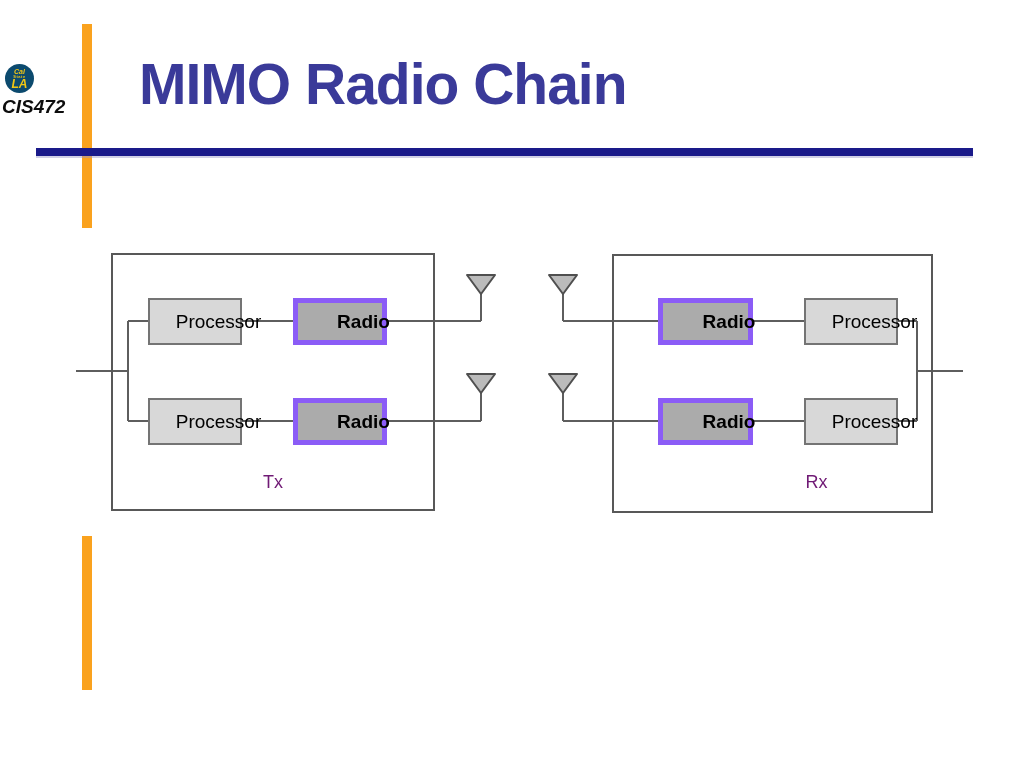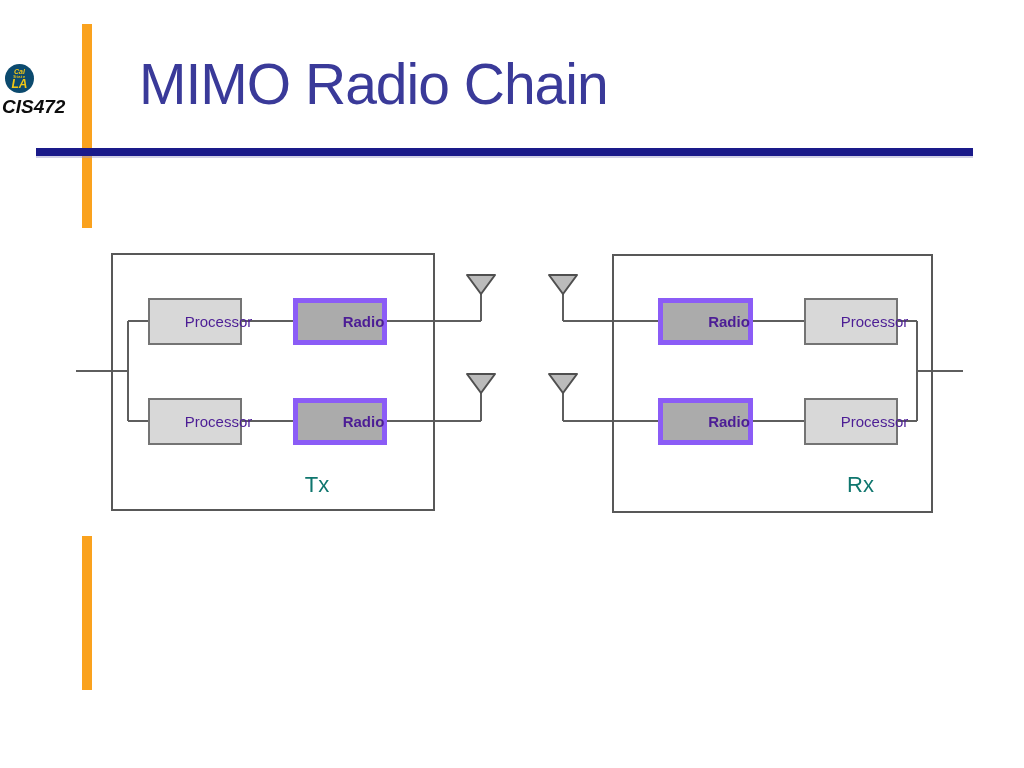--- a/index.html
+++ b/index.html
@@ -60,21 +60,21 @@
     color: #0d0d0d;
     z-index: 2;
   }
 
   .slide-title {
     position: absolute;
     left: 139px; top: 56px;
     margin: 0;
     font-size: 57px;
     line-height: 1;
-    font-weight: 400;
+    font-weight: 700;
     color: #3A3A99;
     letter-spacing: -1px;
     white-space: nowrap;
     z-index: 2;
   }
 
   
   .wiring-svg { position: absolute; left: 0; top: 0; z-index: 0; }
 
   .unit-box {
@@ -84,45 +84,44 @@
     box-sizing: border-box;
     z-index: 1;
   }
   .tx-box { left: 111px; top: 253px; width: 324px; height: 258px; }
   .rx-box { left: 612px; top: 254px; width: 321px; height: 259px; }
 
   .block {
     position: absolute;
     box-sizing: border-box;
     display: flex; align-items: center; justify-content: center;
-    font-size: 15px;
-    color: #4c1d95;
+    font-size: 19px;
+    color: #000000;
     z-index: 2;
     padding-left: 47px;
   }
   .block.processor { background: #D8D8D8; border: 2px solid #747474; }
   .block.radio     { background: #ABABAB; border: 5px solid #8b5cf6; font-weight: bold; }
 
   .tx-p1 { left: 148px; top: 298px; width: 94px; height: 47px; }
   .tx-r1 { left: 293px; top: 298px; width: 94px; height: 47px; }
   .tx-p2 { left: 148px; top: 398px; width: 94px; height: 47px; }
   .tx-r2 { left: 293px; top: 398px; width: 94px; height: 47px; }
 
   .rx-r1 { left: 658px; top: 298px; width: 95px; height: 47px; }
   .rx-p1 { left: 804px; top: 298px; width: 94px; height: 47px; }
   .rx-r2 { left: 658px; top: 398px; width: 95px; height: 47px; }
   .rx-p2 { left: 804px; top: 398px; width: 94px; height: 47px; }
 
   .unit-label {
     position: absolute;
     text-align: center;
-    font-size: 22px;
-    color: #0f766e;
+    font-size: 18px;
+    color: #701a75;
     z-index: 2;
-    margin-left: 44px;
   }
   .tx-label { left: 111px; top: 472px; width: 324px; }
   .rx-label { left: 612px; top: 472px; width: 321px; padding-left: 44px; }
 </style>
 </head>
 <body>
 
 <div class="abs" style="width:1024px;height:768px;left:0;top:0;">
 
   <div class="accent-bar top"></div>

